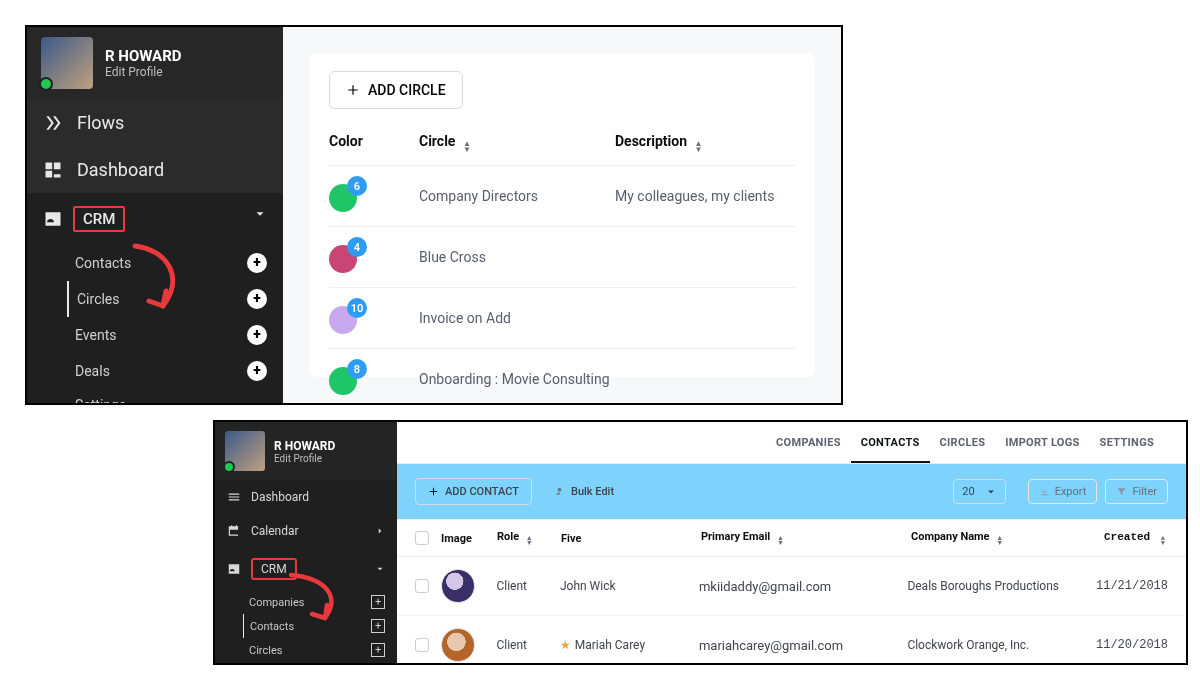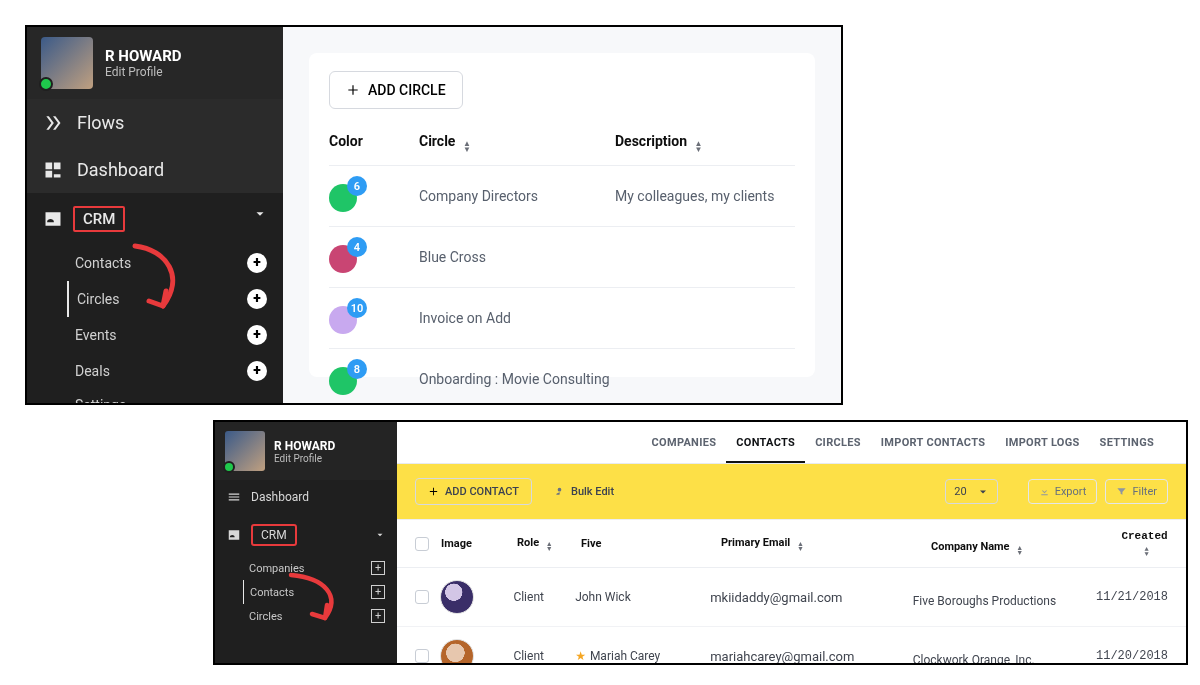--- a/index.html
+++ b/index.html
@@ -65,34 +65,34 @@
   .p2-sub{padding-left:34px;font-size:11px;}
   .p2-subitem{display:flex;justify-content:space-between;align-items:center;padding:5px 12px 5px 0;color:#c8c8c8;cursor:pointer;}
   .p2-subitem.sel{padding-left:6px;border-left:1.5px solid #e8e8e8;margin-left:-6px;}
   .p2-addicon{width:14px;height:14px;border:1px solid #cfcfcf;color:#cfcfcf;font-size:11px;text-align:center;line-height:12px;}
   .p2-arrow{position:absolute;left:70px;top:150px;z-index:5;}
 
   .p2-main{position:absolute;left:182px;top:0;right:0;bottom:0;background:#f7f8fa;}
   .p2-tabs{display:flex;justify-content:flex-end;padding:14px 22px 0;background:#fff;border-bottom:1px solid #e8ebef;font-size:11px;font-weight:700;color:#5c636f;}
   .p2-tab{padding:0 10px 12px;cursor:pointer;letter-spacing:.3px;}
   .p2-tab.active{color:#0f1114;border-bottom:2px solid #0f1114;}
-  .p2-toolbar{display:flex;align-items:center;padding:14px 18px;background:#fde047;border-bottom:1px solid #eceef2;}
+  .p2-toolbar{display:flex;align-items:center;padding:14px 18px;background:#7dd3fc;border-bottom:1px solid #eceef2;}
   .p2-btn{display:inline-flex;align-items:center;border:1px solid #d6d9df;border-radius:4px;padding:6px 12px;font-size:11px;font-weight:500;cursor:pointer;margin-right:10px;color:#3c4250;}
   .p2-btn svg{width:11px;height:11px;margin-right:6px;}
   .p2-spacer{flex:1;}
-  .p2-select{border:1px solid #d6d9df;border-radius:4px;padding:5px 8px;font-size:11px;margin-right:22px;display:flex;align-items:center;color:#3c4250;cursor:pointer;}
+  .p2-select{border:1px solid #d6d9df;border-radius:4px;padding:5px 8px;font-size:11px;margin-right:14px;display:flex;align-items:center;color:#3c4250;cursor:pointer;}
   .p2-ghost{display:inline-flex;align-items:center;border:1px solid #e3e6eb;border-radius:4px;padding:5px 10px;font-size:11px;color:#66707d;margin-left:8px;cursor:pointer;}
   .p2-ghost svg{width:11px;height:11px;margin-right:5px;fill:#8d95a2;}
   .p2-thead{display:flex;align-items:center;padding:10px 18px;background:#fff;font-size:11px;font-weight:700;color:#0e0e0e;border-bottom:1px solid #eceef2;}
   .p2-c-chk{width:26px;}
-  .p2-c-img{width:76px;}
+  .p2-c-img{width:56px;}
   .p2-c-role{width:64px;}
   .p2-c-name{width:140px;}
   .p2-c-email{width:210px;}
-  .p2-c-comp{width:190px;margin-top:8px;}
+  .p2-c-comp{width:190px;}
   .p2-c-created{flex:1;text-align:center;font-family:Liberation Mono, monospace;}
   .p2-row{display:flex;align-items:center;padding:12px 18px;background:#fff;border-bottom:1px solid #f1f2f5;font-size:12px;color:#40454f;}
   .p2-row .avatar{width:34px;height:34px;border-radius:50%;background-size:cover;border:1px solid #e0e0e0;}
   .p2-chk{width:14px;height:14px;border:1px solid #c8cdd5;border-radius:3px;}
   .p2-star{color:#f5a623;margin-right:4px;}
   .p2-sort2{display:inline-flex;flex-direction:column;font-size:7px;line-height:5px;color:#6b6f78;margin-left:4px;}
 
   svg { display:inline-block; vertical-align:middle; }
   .chev-down{width:12px;height:12px;fill:currentColor;}
 </style>
@@ -244,20 +244,29 @@
         <div class="p2-edit">Edit Profile</div>
       </div>
     </div>
 
     <div class="p2-nav">
       <svg class="icn" viewBox="0 0 24 24">
           <path d="M3 6h18v2H3V6zm0 5h18v2H3v-2zm0 5h18v2H3v-2z"></path>
         </svg>
       <span>Dashboard</span>
     </div>
+    <div class="p2-nav">
+      <svg class="icn" viewBox="0 0 24 24">
+          <path d="M5 4h2V2h2v2h6V2h2v2h2v16H3V4h2zm0 6v8h14v-8H5z"></path>
+        </svg>
+      <span>Calendar</span>
+      <svg class="chev" width="10" height="10" viewBox="0 0 24 24" fill="#d8d8d8">
+          <path d="M9 6l6 6-6 6z"></path>
+        </svg>
+    </div>
     <div class="p2-nav p2-crm">
       <svg class="icn" viewBox="0 0 24 24">
           <path d="M3 4h18v16H3V4zm3 4a2 2 0 114 0 2 2 0 01-4 0zm-1 8h8v-1c0-1.7-2-3-4-3s-4 1.3-4 3v1z"></path>
         </svg>
       <span class="lbl">CRM</span>
       <svg class="chev" width="10" height="10" viewBox="0 0 24 24" fill="#d8d8d8">
           <path d="M6 9l6 6 6-6z"></path>
         </svg>
     </div>
 
@@ -284,21 +293,20 @@
       <path d="M6 3 C 40 6, 56 24, 40 46" stroke="#e83a3c" stroke-width="4.5" fill="none" stroke-linecap="round"></path>
       <path d="M40 46 l-13 -4 m13 4 l2 -13" stroke="#e83a3c" stroke-width="4.5" fill="none" stroke-linecap="round"></path>
     </svg>
   </aside>
 
   <main class="p2-main">
     <div class="p2-tabs">
       <div class="p2-tab">COMPANIES</div>
       <div class="p2-tab active">CONTACTS</div>
       <div class="p2-tab">CIRCLES</div>
-      <div class="p2-tab">IMPORT CONTACTS</div>
       <div class="p2-tab">IMPORT LOGS</div>
       <div class="p2-tab">SETTINGS</div>
     </div>
 
     <div class="p2-toolbar">
       <div class="p2-btn">
         <svg viewBox="0 0 24 24">
             <path d="M11 4h2v7h7v2h-7v7h-2v-7H4v-2h7V4z"></path>
           </svg>
         <span>ADD CONTACT</span>
@@ -370,21 +378,21 @@
         <div class="p2-row">
           <div class="p2-c-chk">
             <div class="p2-chk"></div>
           </div>
           <div class="p2-c-img">
             <div class="avatar" style="background:radial-gradient(circle at 40% 35%, #d3c6e6 0 30%, #3a2e68 31% 100%)"></div>
           </div>
           <div class="p2-c-role">Client</div>
           <div class="p2-c-name">John Wick</div>
           <div class="p2-c-email" style="font-size:13px;">mkiidaddy@gmail.com</div>
-          <div class="p2-c-comp">Five Boroughs Productions</div>
+          <div class="p2-c-comp">Deals Boroughs Productions</div>
           <div class="p2-c-created">11/21/2018</div>
         </div>
         <div class="p2-row">
           <div class="p2-c-chk">
             <div class="p2-chk"></div>
           </div>
           <div class="p2-c-img">
             <div class="avatar" style="background:radial-gradient(circle at 45% 40%, #e7c7ae 0 35%, #b5652a 36% 100%)"></div>
           </div>
           <div class="p2-c-role">Client</div>

